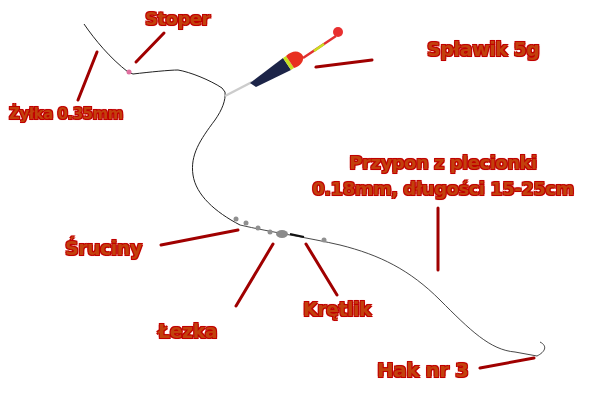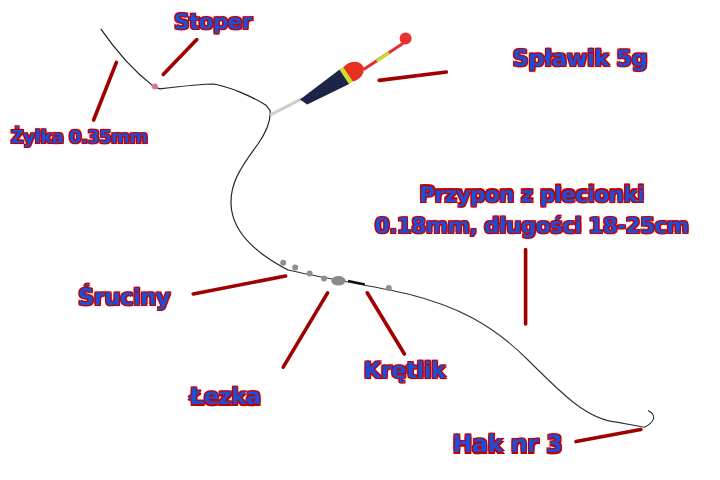--- a/index.html
+++ b/index.html
@@ -2,21 +2,21 @@
 <html><head>
   <meta charset="utf-8">
   <style>
     html, body { margin:0; padding:0; background:#ffffff; }
     #stage { position:relative; width:600px; height:400px; overflow:hidden; background:#ffffff; }
     svg { position:absolute; left:0; top:0; }
     .lbl {
       position:absolute;
       font-family:"DejaVu Sans", sans-serif;
       font-weight:bold;
-      color:#1d4ed8;
+      color:#c2410c;
       white-space:nowrap;
       letter-spacing:-0.5px;
       text-shadow:
         -1px -1px 0 #c00000, 1px -1px 0 #c00000,
         -1px 1px 0 #c00000, 1px 1px 0 #c00000,
         0 0 2px #e00000;
     }
     .center { text-align:center; }
   </style>
 </head>
@@ -63,19 +63,19 @@
       <line x1="306" y1="244" x2="337" y2="295"></line>
       <line x1="480" y1="368" x2="534" y2="358"></line>
     </g>
   </svg>
 
   <div class="lbl" style="left:145px; top:8px; font-size:18px;">Stoper</div>
   <div class="lbl" style="left:9px; top:105px; font-size:15px;">Żyłka 0.35mm</div>
   <div class="lbl" style="left:389px; top:38px; font-size:19px;margin-left:38px;">Spławik 5g</div>
   <div class="lbl center" style="left:288px; top:150px; width:310px; font-size:18px; line-height:26px;">
     <div>Przypon z plecionki</div>
-    <div>0.18mm, długości 18-25cm</div>
+    <div>0.18mm, długości 15-25cm</div>
   </div>
   <div class="lbl" style="left:65px; top:237px; font-size:19px;">Śruciny</div>
   <div class="lbl" style="left:303px; top:298px; font-size:19px;">Krętlik</div>
   <div class="lbl" style="left:158px; top:320px; font-size:19px;">Łezka</div>
   <div class="lbl" style="left:377px; top:358px; font-size:20px;">Hak nr 3</div>
 </div>
 
 </body></html>

